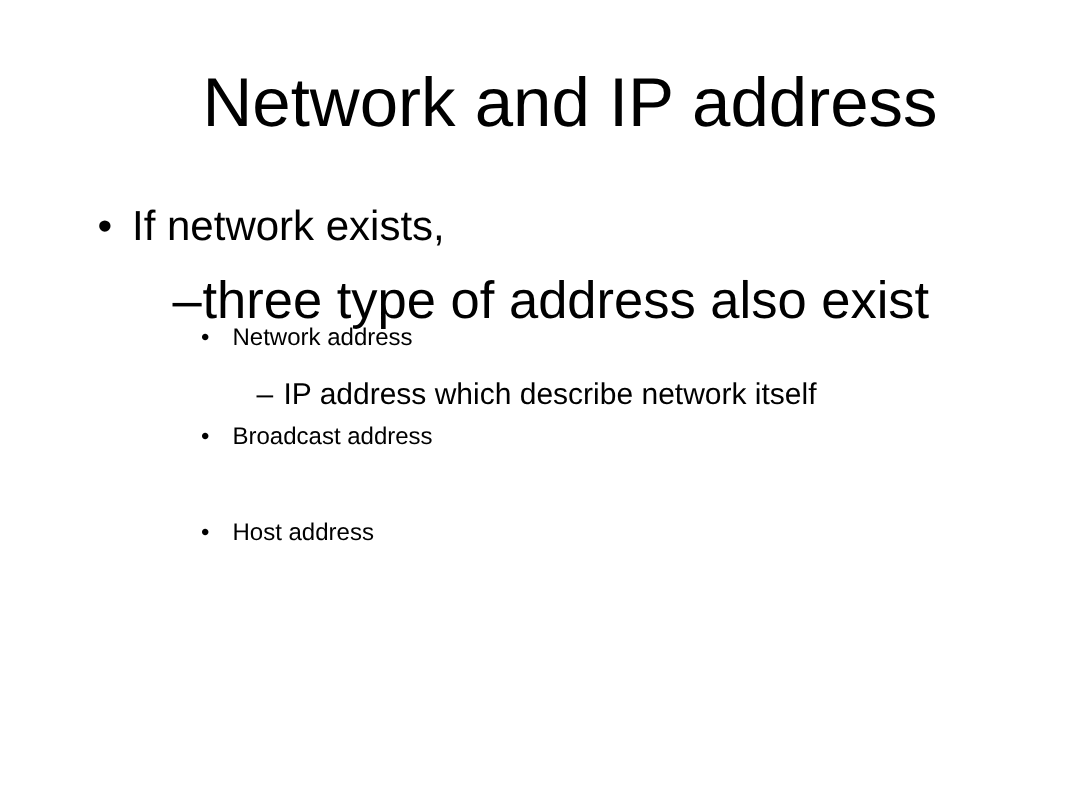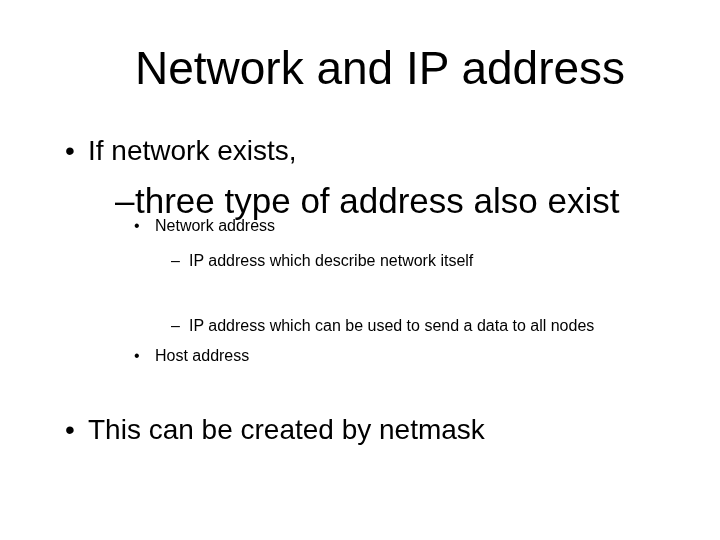--- a/index.html
+++ b/index.html
@@ -32,21 +32,21 @@
     position: absolute;
     line-height: 1;
     white-space: nowrap;
   }
   .marker {
     display: inline-block;
   }
   .lv1 { font-size: 28px; }
   .lv2 { font-size: 35px; }
   .lv3 { font-size: 16px; }
-  .lv4 { font-size: 16px; }
+  .lv4 { font-size: 20px; }
   .lv1 .marker { width: 23px; }
   .lv2 .marker { width: 20px; }
   .lv3 .marker { width: 21px; }
   .lv4 .marker { width: 18px; }
   
   .b0 { left: 45px;  top: 137px; }
   .b1 { left: 95px;  top: 183px; }
   .b2 { left: 114px; top: 218px; }
   .b3 { left: 151px; top: 253px; }
   .b4 { left: 114px; top: 284px; }
@@ -71,27 +71,24 @@
   </div>
 
   <div class="line lv3 b2">
     <span class="marker">•</span><span>Network address</span>
   </div>
 
   <div class="line lv4 b3">
     <span class="marker">–</span><span>IP address which describe network itself</span>
   </div>
 
+  <div class="line lv3 b4">
+    <span class="marker">•</span><span>Broadcast address</span>
+  </div>
 
-  <div class="line lv4 b5">
-    <span class="marker">–</span><span>IP address which can be used to send a data to all nodes</span>
-  </div>
 
   <div class="line lv3 b6">
     <span class="marker">•</span><span>Host address</span>
   </div>
 
 
-  <div class="line lv1 b8">
-    <span class="marker">•</span><span>This can be created by netmask</span>
-  </div>
 
 </div>
 
 </body></html>

